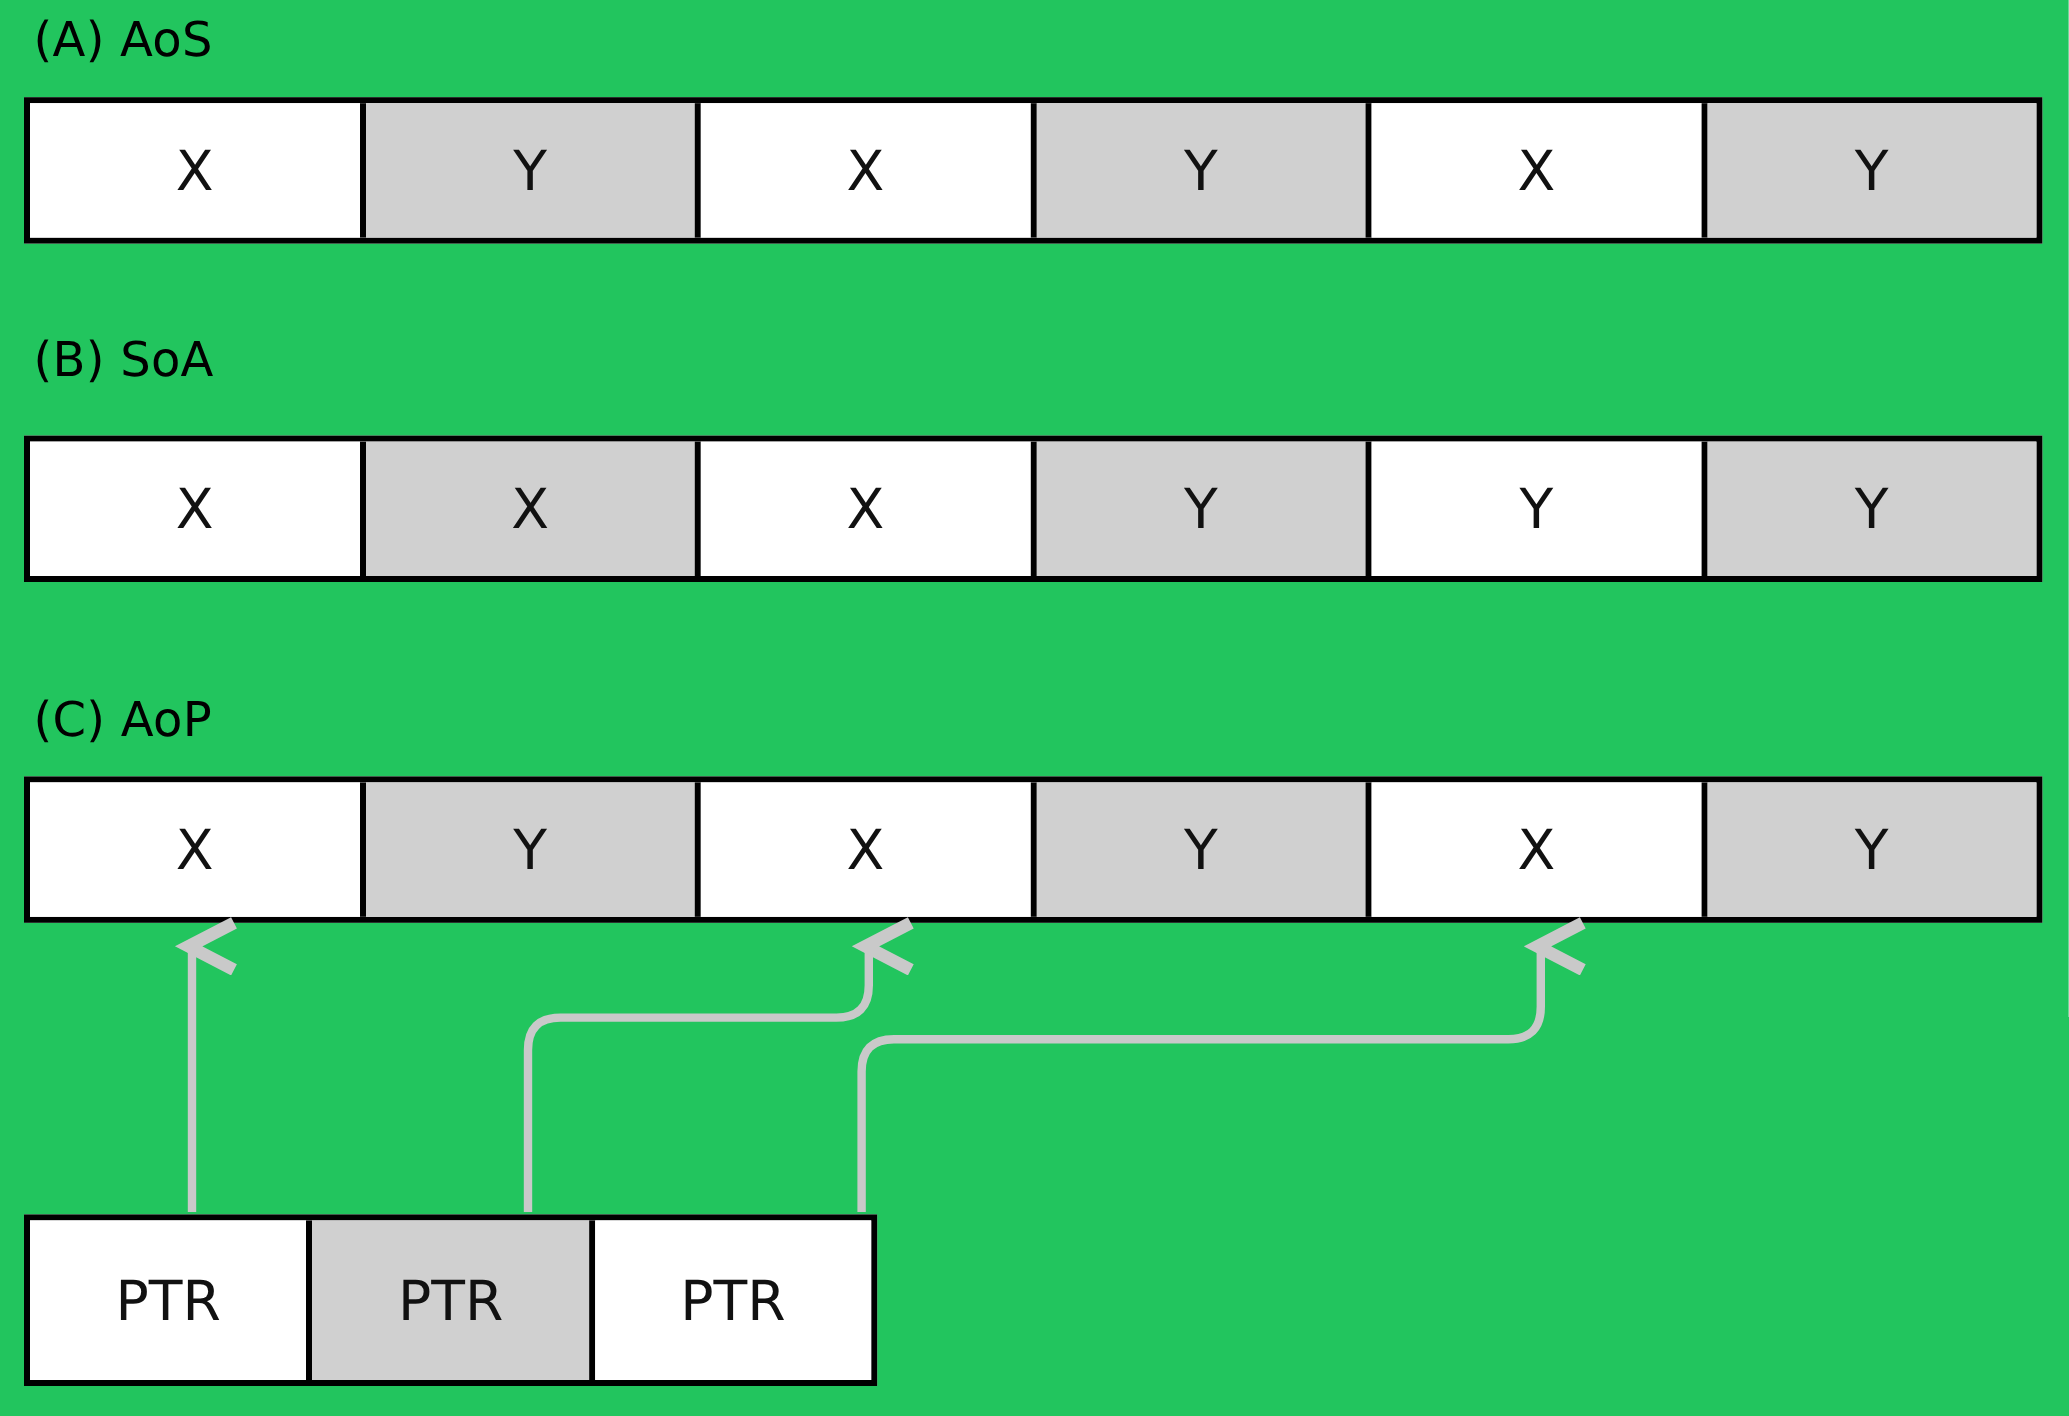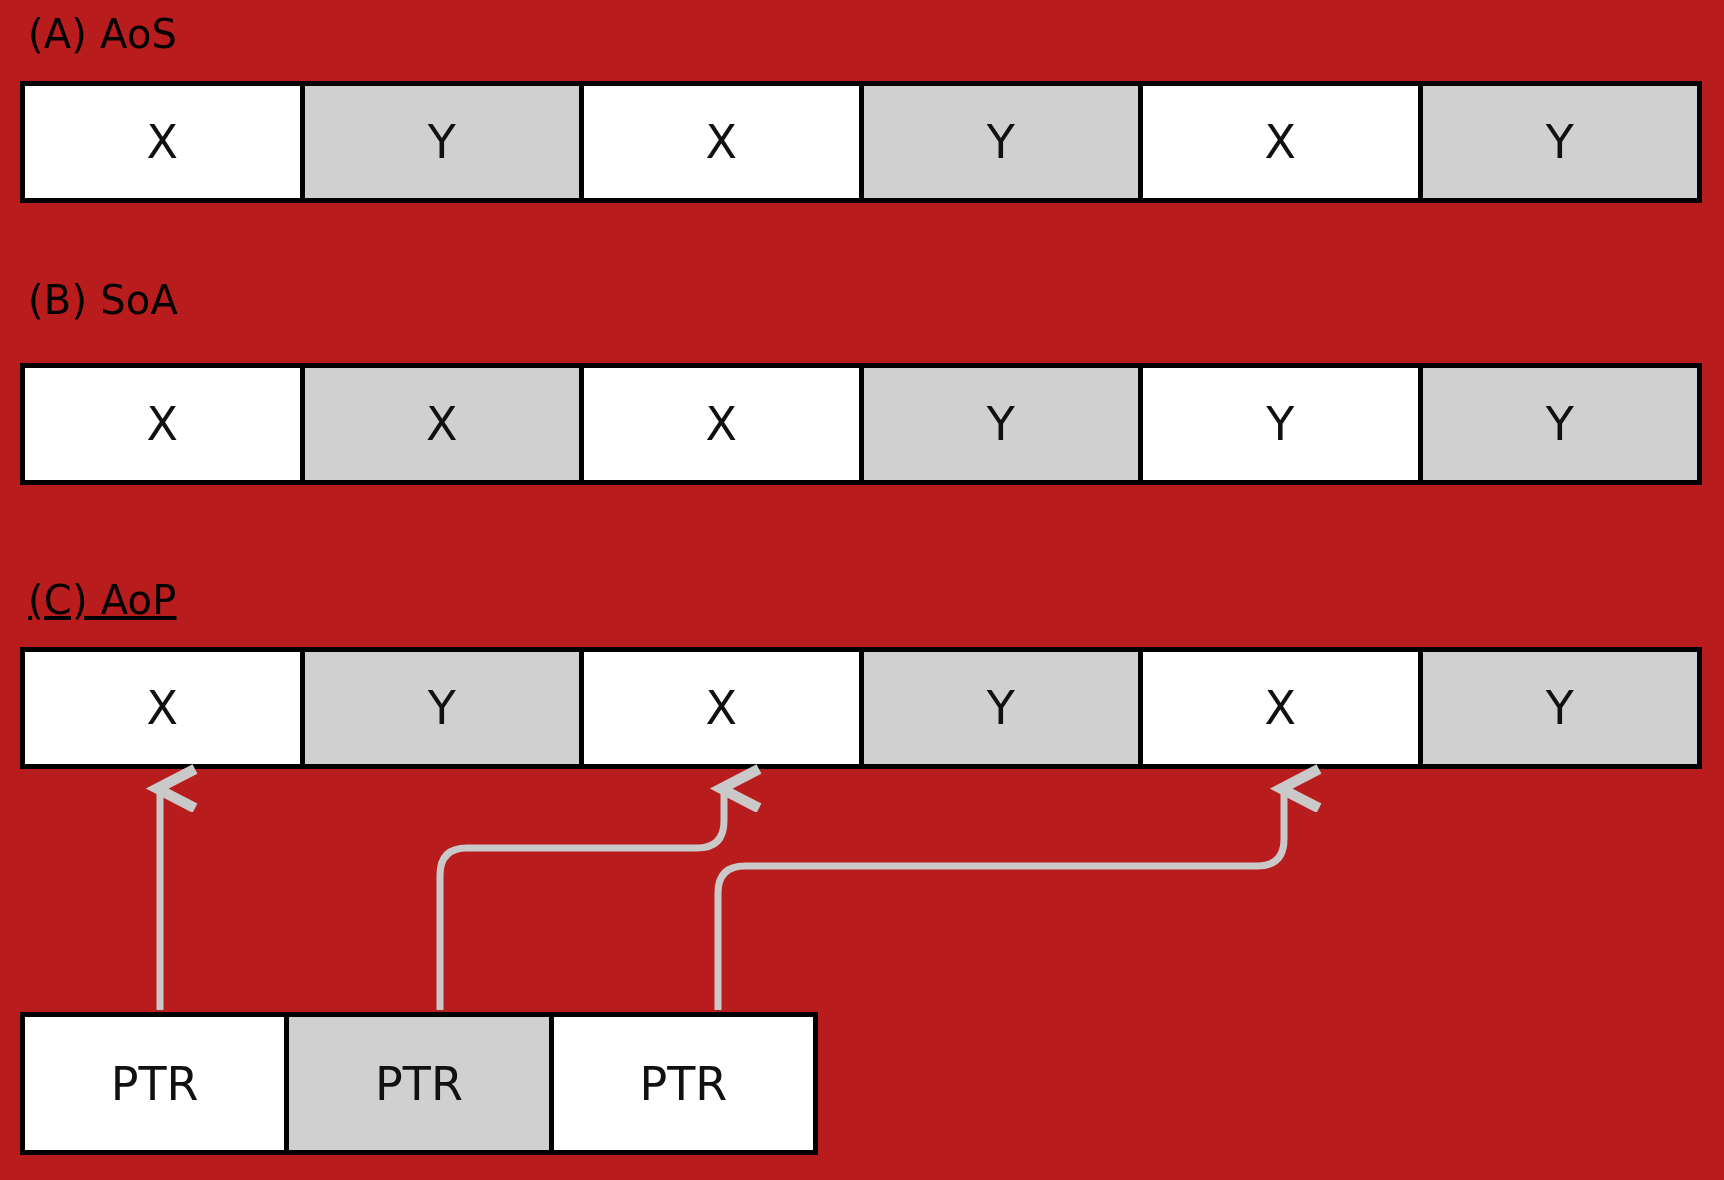--- a/index.html
+++ b/index.html
@@ -5,21 +5,21 @@
 <style>
   html,body{margin:0;padding:0;background:#ffffff;}
   body{
     font-family:"DejaVu Sans","Liberation Sans",sans-serif;
     color:#000000;
   }
   #canvas{
     position:relative;
     width:1724px;
     height:1180px;
-    background:#b91c1c;
+    background:#22c55e;
     overflow:hidden;
   }
   .section-label{
     position:absolute;
     font-size:40px;
     line-height:1;
     color:#000000;
     white-space:nowrap;
     letter-spacing:0.2px;
   }
@@ -96,21 +96,21 @@
       <span class="cell-text">Y</span>
       </div>
     <div class="cell">
       <span class="cell-text">Y</span>
       </div>
     <div class="cell" style="background: rgb(208, 208, 208);">
       <span class="cell-text">Y</span>
       </div>
   </div>
 
-  <div class="section-label" style="left:28px; top:580px;text-decoration:underline;">(C) AoP</div>
+  <div class="section-label" style="left:28px; top:580px;">(C) AoP</div>
   <div class="row" id="row-c" style="left:20px; top:647px; width:1682px; height:122px;">
     <div class="cell">
       <span class="cell-text">X</span>
       </div>
     <div class="cell" style="background: rgb(208, 208, 208);">
       <span class="cell-text">Y</span>
       </div>
     <div class="cell">
       <span class="cell-text">X</span>
       </div>
@@ -118,21 +118,21 @@
       <span class="cell-text">Y</span>
       </div>
     <div class="cell">
       <span class="cell-text">X</span>
       </div>
     <div class="cell" style="background: rgb(208, 208, 208);">
       <span class="cell-text">Y</span>
       </div>
   </div>
 
-  <div class="row" id="row-ptr" style="left:20px; top:1012px; width:798px; height:143px;">
+  <div class="row" id="row-ptr" style="left:20px; top:1012px; width:711px; height:143px;">
     <div class="cell ptr-cell">
       <span class="cell-text">PTR</span>
       </div>
     <div class="cell ptr-cell" style="background: rgb(208, 208, 208);">
       <span class="cell-text">PTR</span>
       </div>
     <div class="cell ptr-cell">
       <span class="cell-text">PTR</span>
       </div>
   </div>

